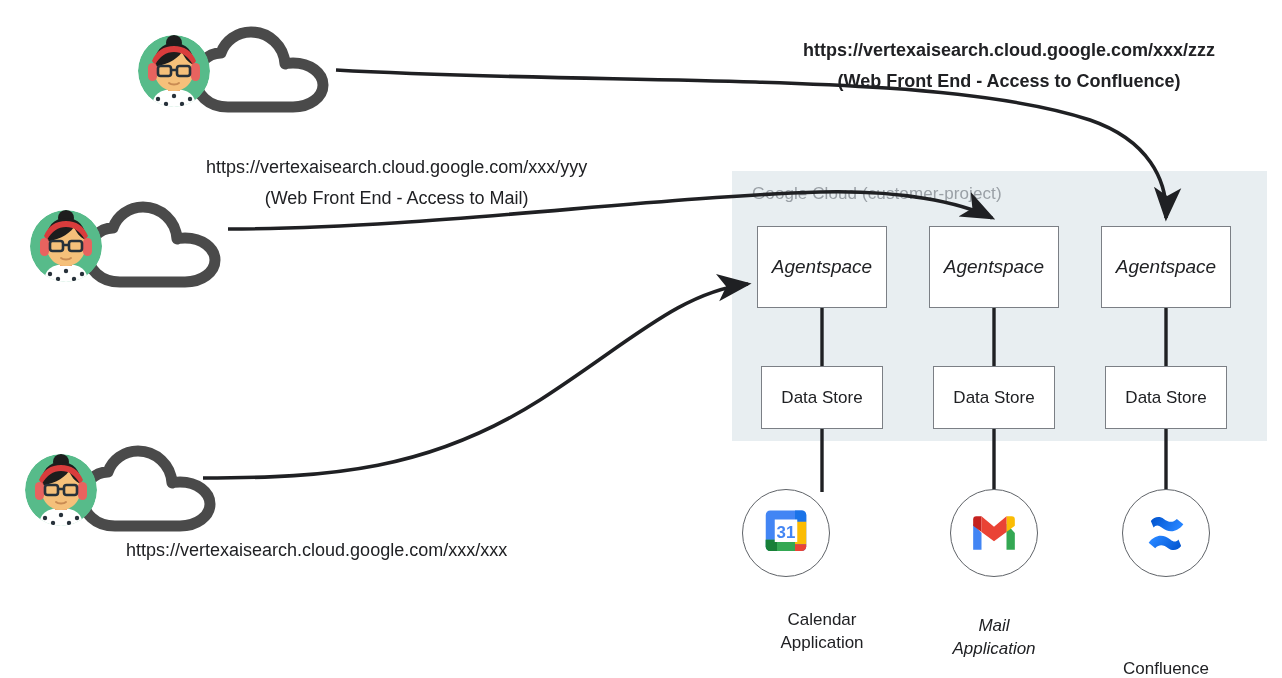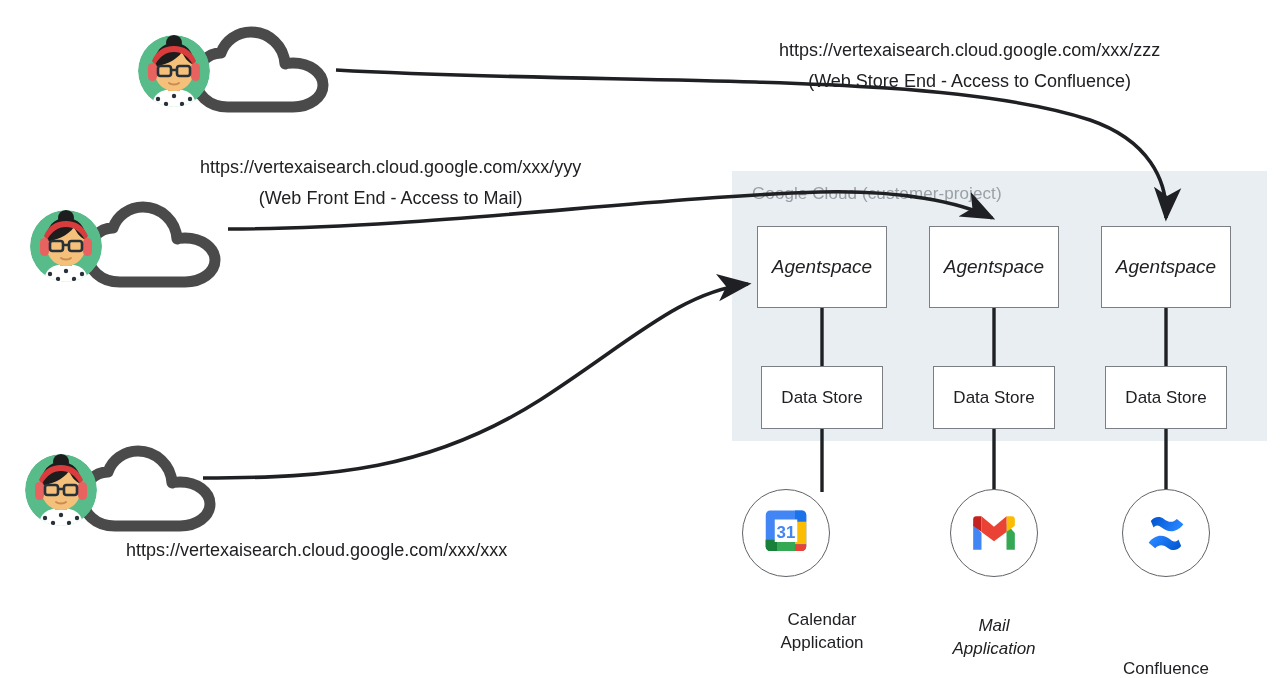--- a/index.html
+++ b/index.html
@@ -107,22 +107,22 @@
 
   
   .url-label {
     position: absolute;
     text-align: center;
     font-size: 18px;
     line-height: 31px;
     color: #202124;
     white-space: nowrap;
   }
-  .url1 { left: 779px; top: 35px; }
-  .url2 { left: 200px; top: 152px; }
+  .url1 { left: 803px; top: 35px; font-weight: bold; }
+  .url2 { left: 206px; top: 152px; }
   .url3 { left: 126px; top: 535px; }
 
   
   .user-group {
     position: absolute;
     width: 200px;
     height: 92px;
   }
   .ug1 { left: 138px; top: 23px; }
   .ug2 { left: 30px; top: 198px; }
@@ -244,21 +244,21 @@
     <div>Mail</div>
     <div>Application</div>
   </div>
   <div class="app-caption cap3">
     <div>Confluence</div>
     <div>Application</div>
   </div>
 
   <div class="url-label url1">
     <div>https://vertexaisearch.cloud.google.com/xxx/zzz</div>
-    <div>(Web Store End - Access to Confluence)</div>
+    <div>(Web Front End - Access to Confluence)</div>
   </div>
   <div class="url-label url2">
     <div>https://vertexaisearch.cloud.google.com/xxx/yyy</div>
     <div>(Web Front End - Access to Mail)</div>
   </div>
   <div class="url-label url3">
     <div>https://vertexaisearch.cloud.google.com/xxx/xxx</div>
   </div>
 
   <div class="user-group ug1">

